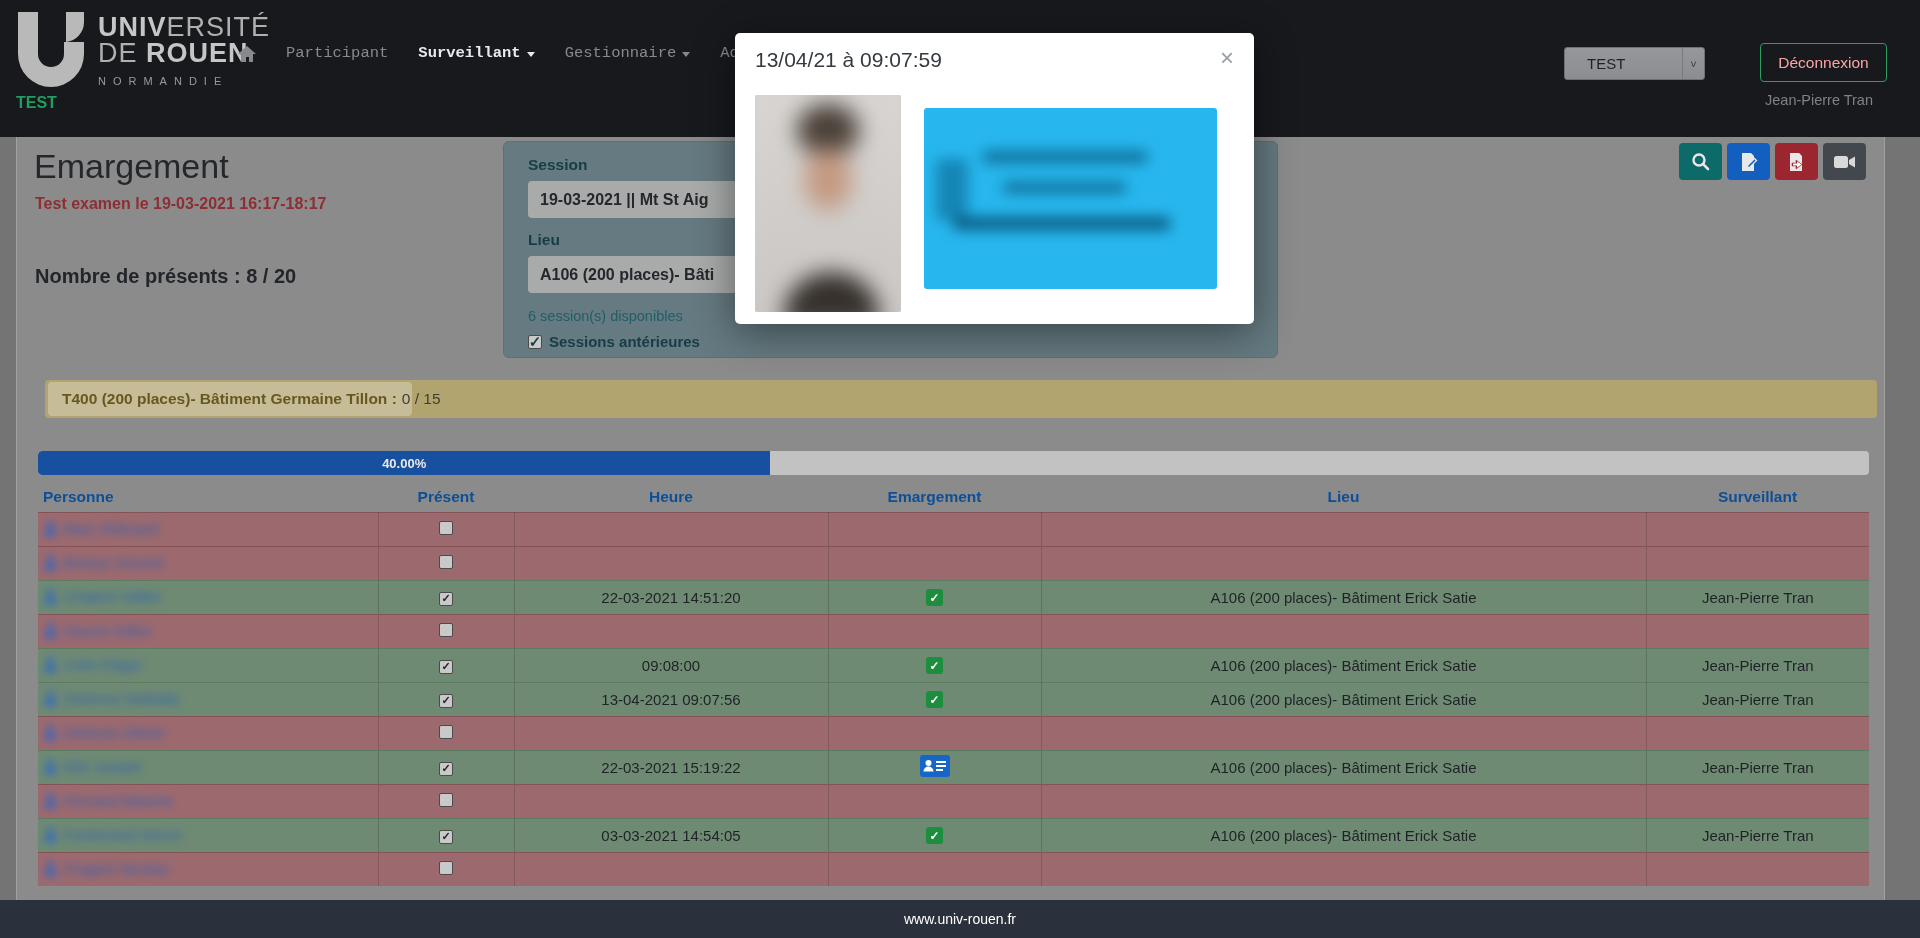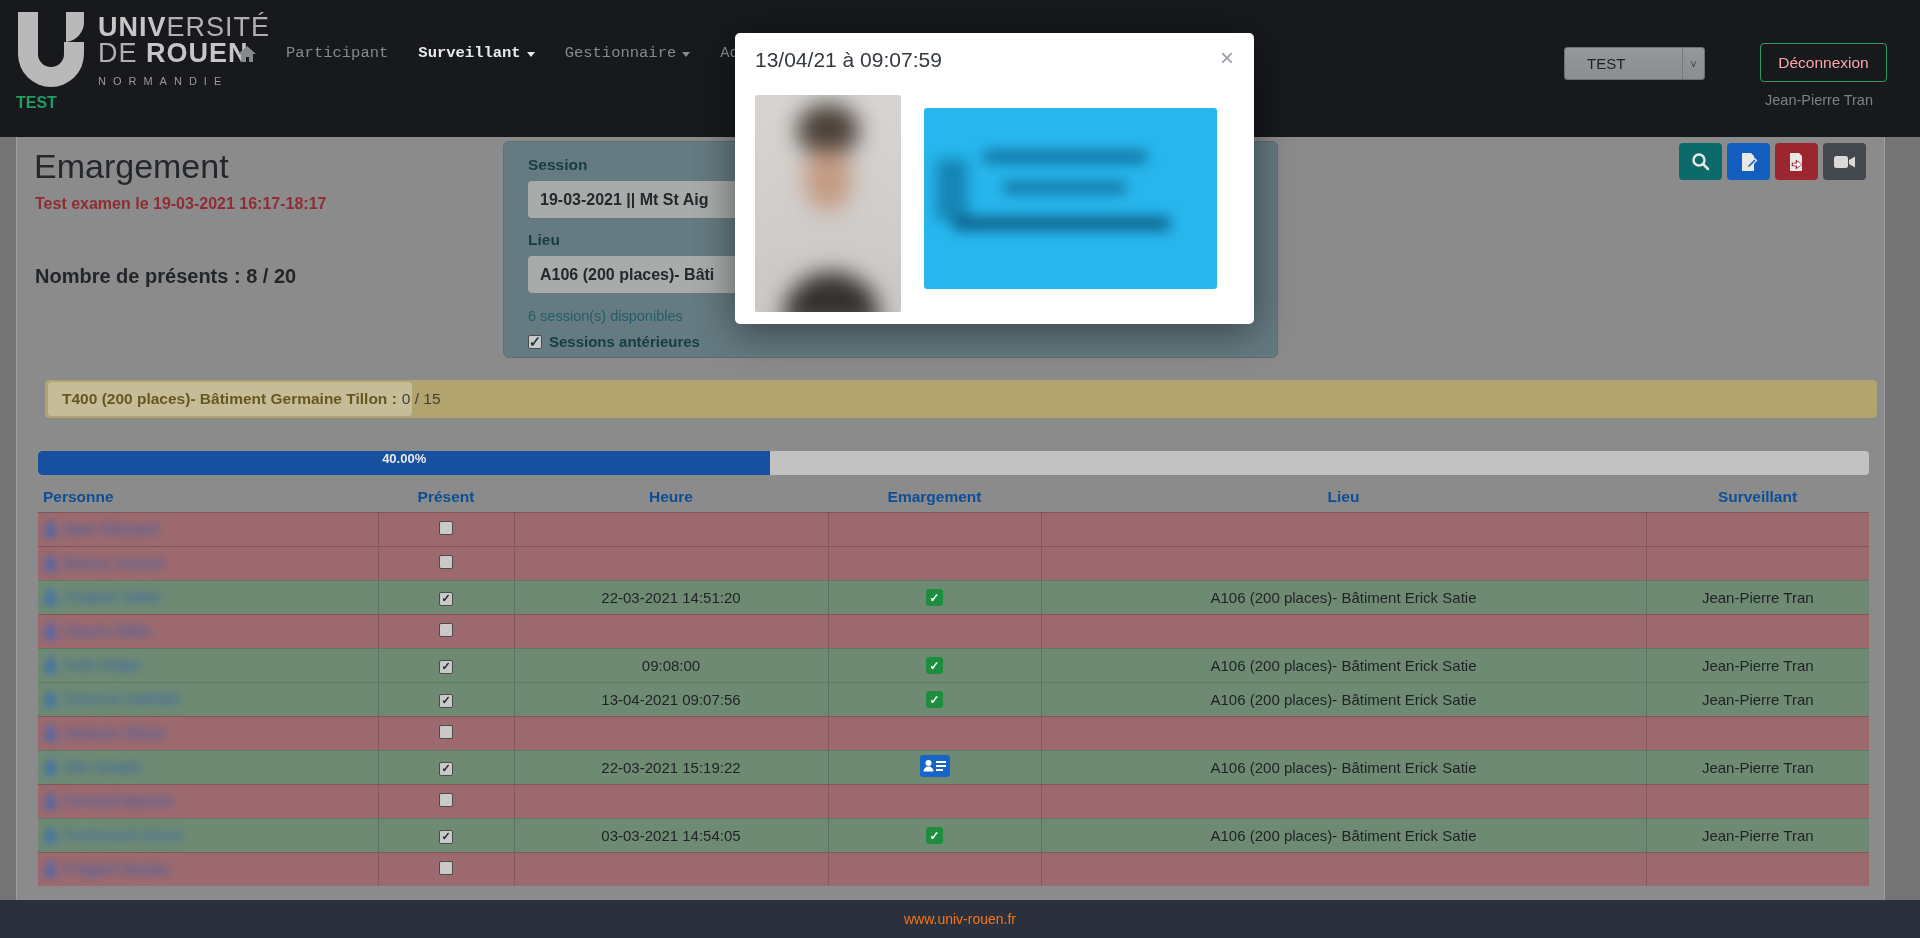--- a/index.html
+++ b/index.html
@@ -44,39 +44,39 @@
   .tool-btn.search { background:#0c6b68; } .tool-btn.sign { background:#135fc0; }
   .tool-btn.export { background:#9c2630; } .tool-btn.video { background:#43484f; }
 
   
   .room-banner { position:absolute; left:28px; top:243px; width:1832px; height:38px; background:#b2a46e; border-radius:4px; padding:2px 3px; }
   .room-label { height:34px; width:364px; background:#c6bc97; border-radius:4px; display:flex; align-items:center; padding:0 14px; font-size:15.5px; color:#3f3f36; white-space:nowrap; }
   .room-label b { color:#67581f; margin-right:5px; }
 
   
   .progress { position:absolute; left:21px; top:314px; width:1831px; height:24px; background:#c2c2c2; border-radius:4px; overflow:hidden; }
-  .progress .fill { height:100%; background:#17509f; border-radius:4px 0 0 4px; display:flex; align-items:flex-start; justify-content:center; color:#e9e9e9; font-size:13px; font-weight:bold; }
+  .progress .fill { height:100%; background:#17509f; border-radius:4px 0 0 4px; display:flex; align-items:center; justify-content:center; color:#e9e9e9; font-size:13px; font-weight:bold; }
 
   
   .att-table { position:absolute; left:21px; top:346px; width:1831px; border-collapse:collapse; table-layout:fixed; }
   .att-table th { color:#0d4f97; font-size:15.5px; font-weight:bold; height:29px; text-align:center; vertical-align:middle; }
   .att-table th:first-child { text-align:left; padding-left:5px; }
   .att-table td { height:34px; font-size:15px; color:#1e2226; text-align:center; vertical-align:middle; border-right:1px solid rgba(0,0,0,0.16); }
   .att-table td:last-child { border-right:none; }
   tr.absent td  { background:#9c6a6e; border-top:1px solid #845257; }
   tr.present td { background:#6f8a73; border-top:1px solid #5d7b63; }
   td.name-cell { text-align:left; padding-left:6px; }
   .blur-wrap { display:inline-flex; align-items:center; gap:7px; filter:blur(4.5px); }
   .blur-wrap .pname { color:#2d5fb4; font-size:15px; }
   .badge-check { display:inline-flex; width:17px; height:17px; background:#1d8e3e; border-radius:3px; color:#fff; font-size:12px; font-weight:bold; align-items:center; justify-content:center; cursor:pointer; }
   .cbx.empty { color:transparent; }
 
   
   .footer { position:absolute; left:0; bottom:0; width:1920px; height:38px; background:#2b313c; z-index:20; display:flex; align-items:center; justify-content:center; }
-  .footer a { color:#f97316; font-size:14px; text-decoration:none; cursor:pointer; }
+  .footer a { color:#ffffff; font-size:14px; text-decoration:none; cursor:pointer; }
 
   
   .modal { position:absolute; left:702px; top:33px; width:519px; height:291px; background:#fff; border-radius:5px; box-shadow:0 8px 40px rgba(0,0,0,0.45); z-index:50;margin-left:33px; }
   .modal-header { display:flex; align-items:flex-start; padding:15px 20px 10px; }
   .modal-title { font-size:21px; color:#343a40; flex:1; }
   .modal-close { border:none; background:none; color:#98a0a6; font-size:24px; line-height:20px; cursor:pointer; font-family:inherit; }
   .photo { position:absolute; left:20px; top:62px; width:146px; height:217px; background:#cfccc9; overflow:hidden; border-radius:2px; }
   .photo .blob { position:absolute; inset:-14px; filter:blur(11px);
     background:
       radial-gradient(ellipse 78px 72px at 52% 96%, #35302c 60%, rgba(53,48,44,0) 62%),

